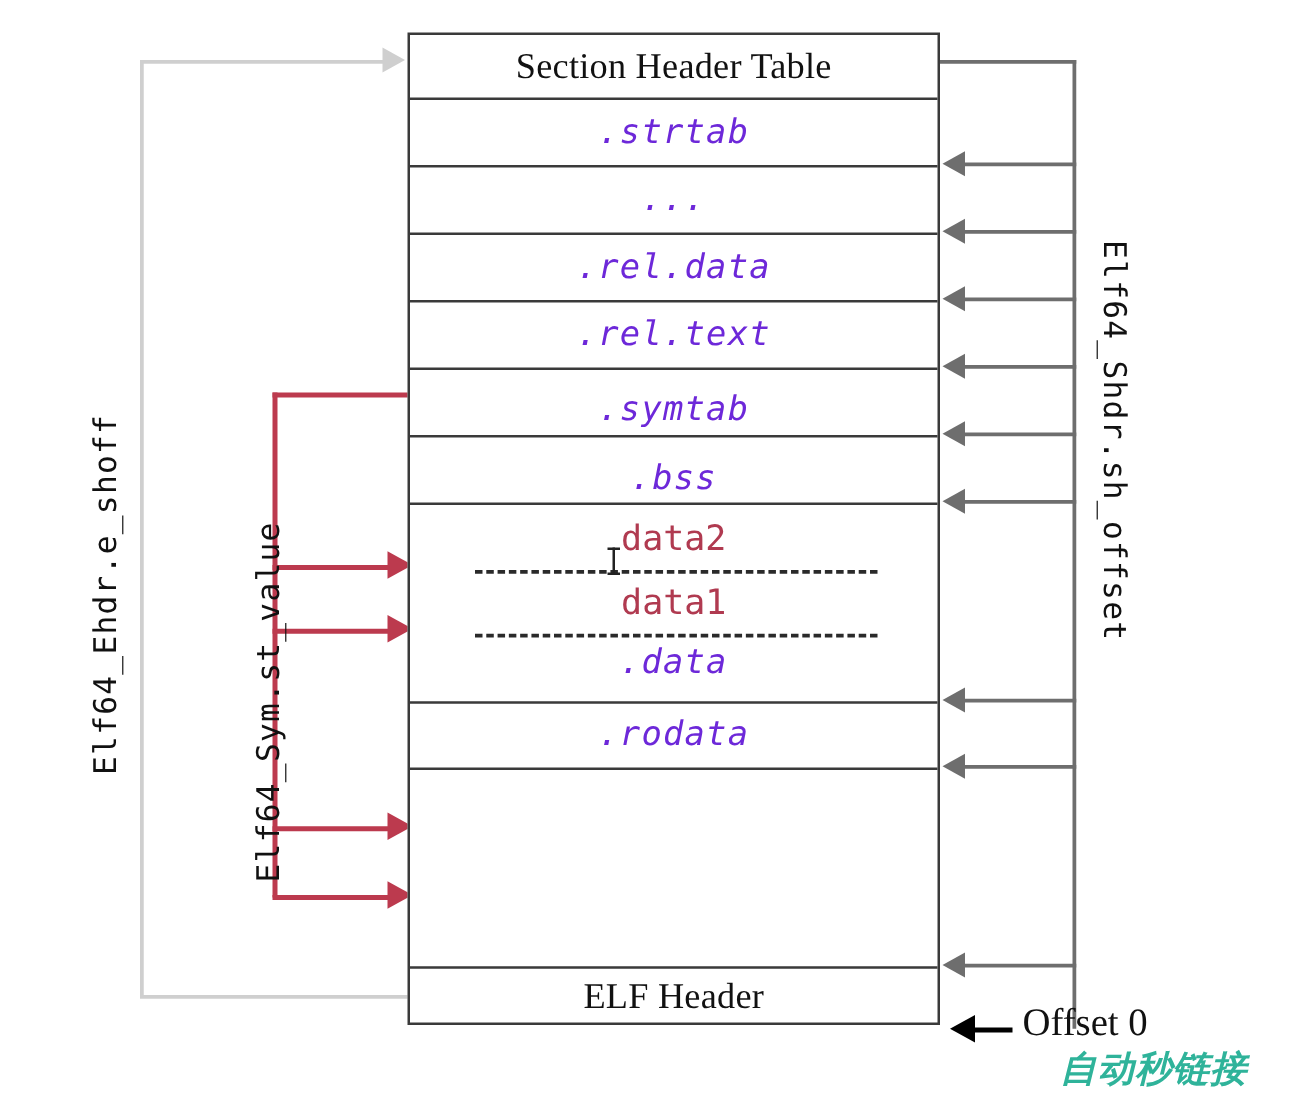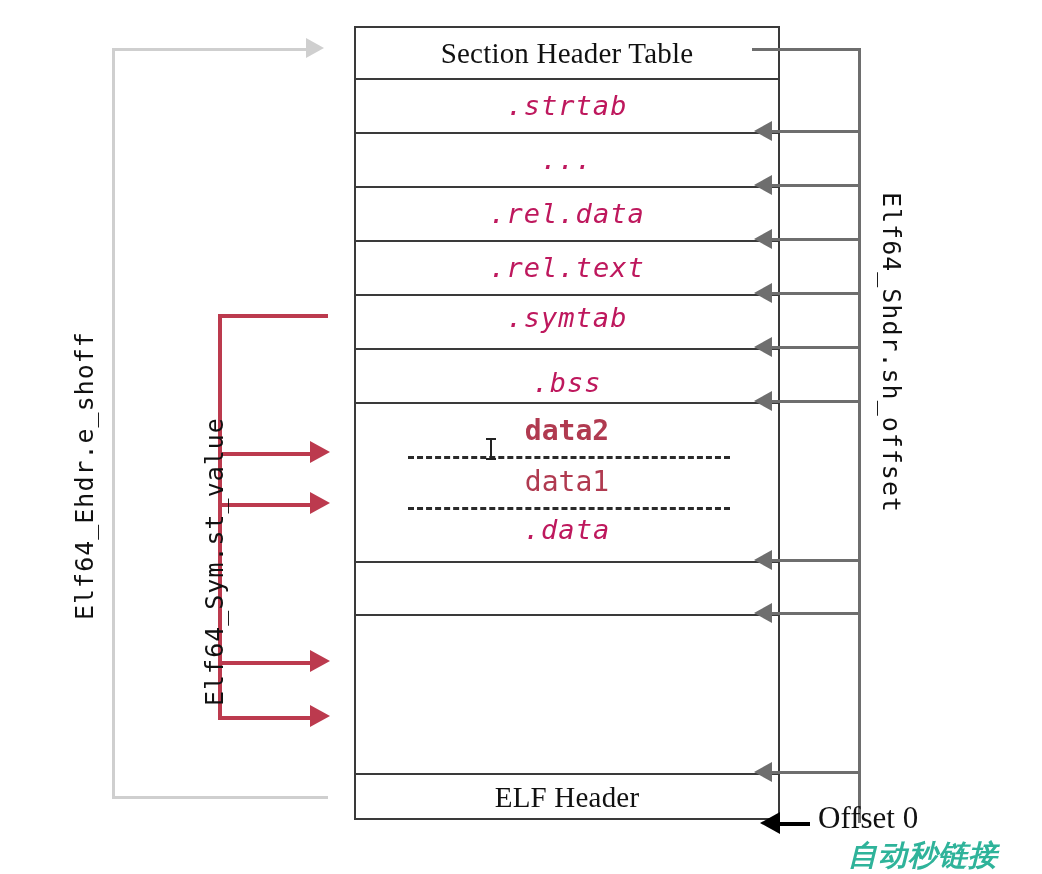--- a/index.html
+++ b/index.html
@@ -5,37 +5,37 @@
   html,body{margin:0;padding:0;background:#ffffff;}
   body{
     font-family:"Liberation Serif", serif;
     width:1042px;height:874px;overflow:hidden;
   }
   #stage{position:relative;width:1042px;height:874px;background:#fff;}
 
   
   #objbox{
     position:absolute;left:326px;top:26px;width:426px;height:794px;
-    border:2px solid #3a3a3a;box-sizing:border-box;background:#fff;margin-left:28px;
+    border:2px solid #3a3a3a;box-sizing:border-box;background:#fff;
   }
   .row{
     position:absolute;left:0;width:100%;box-sizing:border-box;
     display:flex;align-items:center;justify-content:center;
   }
   .rowline{
     position:absolute;left:0;width:100%;height:0;
     border-top:2px solid #3a3a3a;
   }
   .sec-title{
     font-family:"Liberation Serif", serif;
     font-size:29px;color:#111;letter-spacing:.2px;white-space:nowrap;
   }
   .sec-mono{
     font-family:"DejaVu Sans Mono", monospace;
-    font-style:italic;font-size:27px;color:#be185d;white-space:nowrap;
+    font-style:italic;font-size:27px;color:#6d28d9;white-space:nowrap;
     letter-spacing:1px;
   }
   .sym-label{
     position:absolute;left:0;width:100%;text-align:center;
     font-family:"DejaVu Sans Mono", monospace;
     font-size:28px;color:#b03a50;white-space:nowrap;letter-spacing:0px;
   }
   .dashline{
     position:absolute;height:0;border-top:3px dashed #2a2a2a;
   }
@@ -160,39 +160,42 @@
     <div class="row" style="top:158px;height:54px;">
       <span class="sec-mono">.rel.data</span>
     </div>
     <div class="rowline" style="top:212px;"></div>
 
     <div class="row" style="top:212px;height:54px;">
       <span class="sec-mono">.rel.text</span>
     </div>
     <div class="rowline" style="top:266px;"></div>
 
-    <div class="row" style="top:256px;height:66px;border-radius:27px;">
+    <div class="row" style="top:266px;height:66px;border-radius:27px;">
       <span class="sec-mono">.symtab</span>
     </div>
     <div class="rowline" style="top:320px;"></div>
 
     <div class="row" style="top:320px;height:69px;">
       <span class="sec-mono">.bss</span>
     </div>
     <div class="rowline" style="top:374px;"></div>
 
     <div style="position:absolute;left:0;top:374px;width:100%;height:159px;">
-      <span class="sym-label" style="top:12px;font-weight:bold;">data2</span>
+      <span class="sym-label" style="top:12px;">data2</span>
       <div class="dashline" style="left:52px;top:54px;width:322px;"></div>
       <span class="sym-label" style="top:63px;">data1</span>
       <div class="dashline" style="left:52px;top:105px;width:322px;"></div>
       <span class="sec-mono" style="position:absolute;left:0;top:112px;width:100%;text-align:center;display:block;">.data</span>
     </div>
     <div class="rowline" style="top:533px;"></div>
 
+    <div class="row" style="top:533px;height:53px;">
+      <span class="sec-mono">.rodata</span>
+    </div>
     <div class="rowline" style="top:586px;"></div>
 
     <div class="rowline" style="top:745px;"></div>
 
     <div class="row" style="top:745px;height:49px;text-align:center;">
       <span class="sec-title">ELF Header</span>
     </div>
   </div>
 
   <div id="caret"></div>

